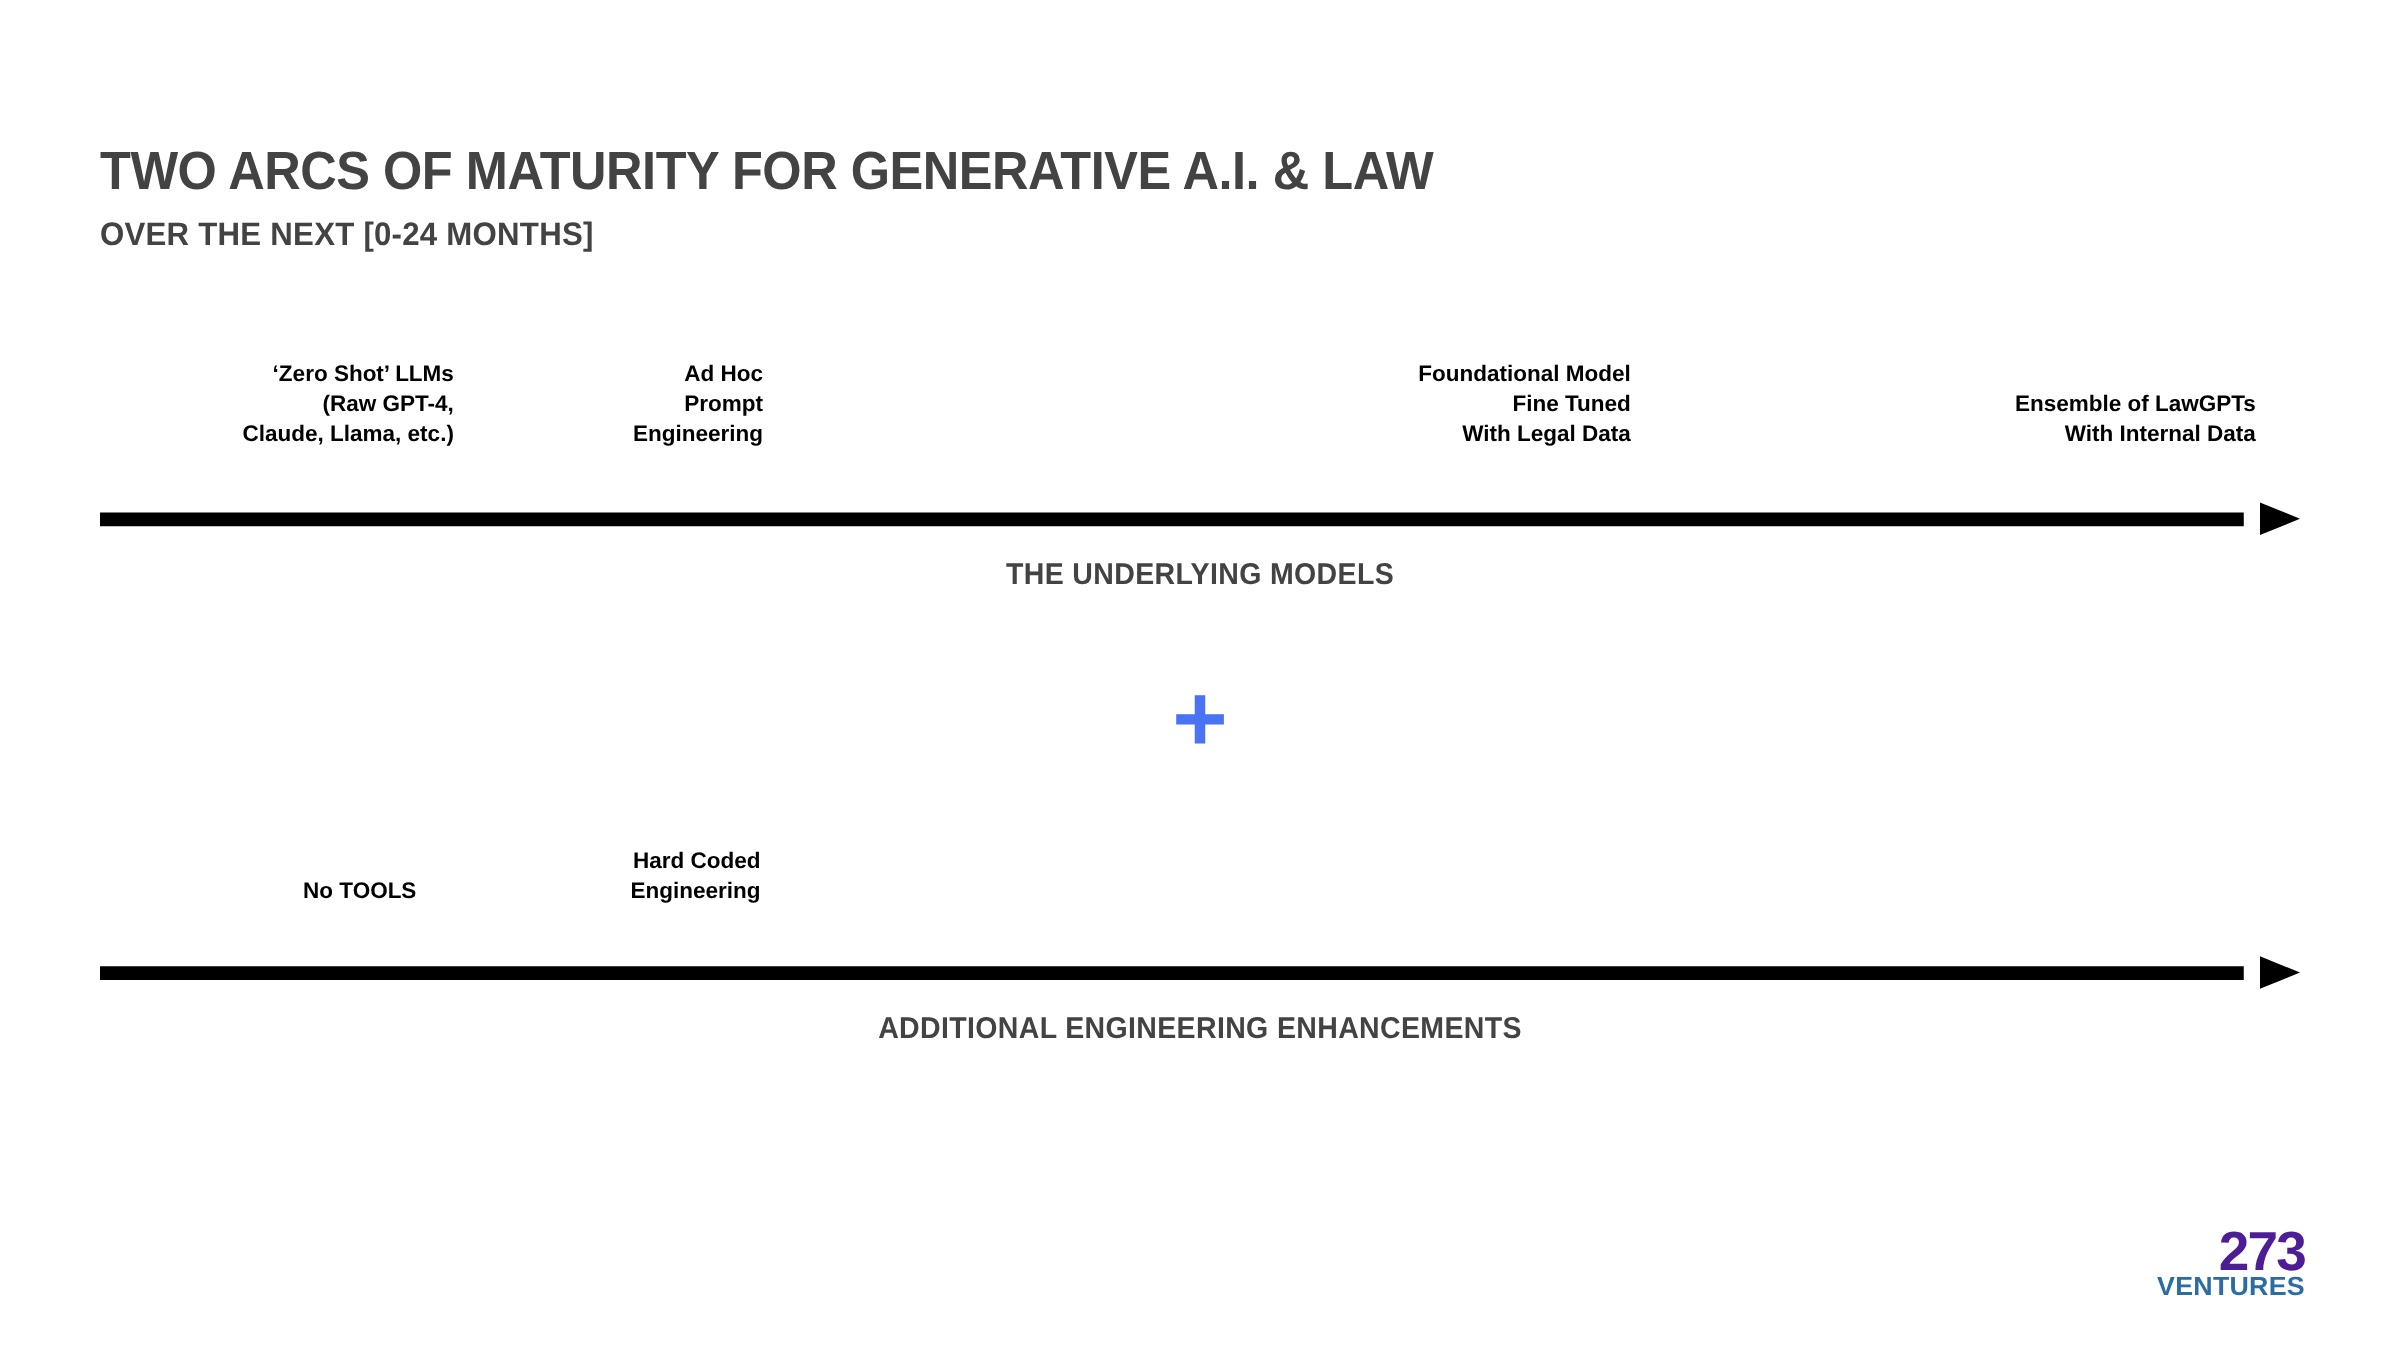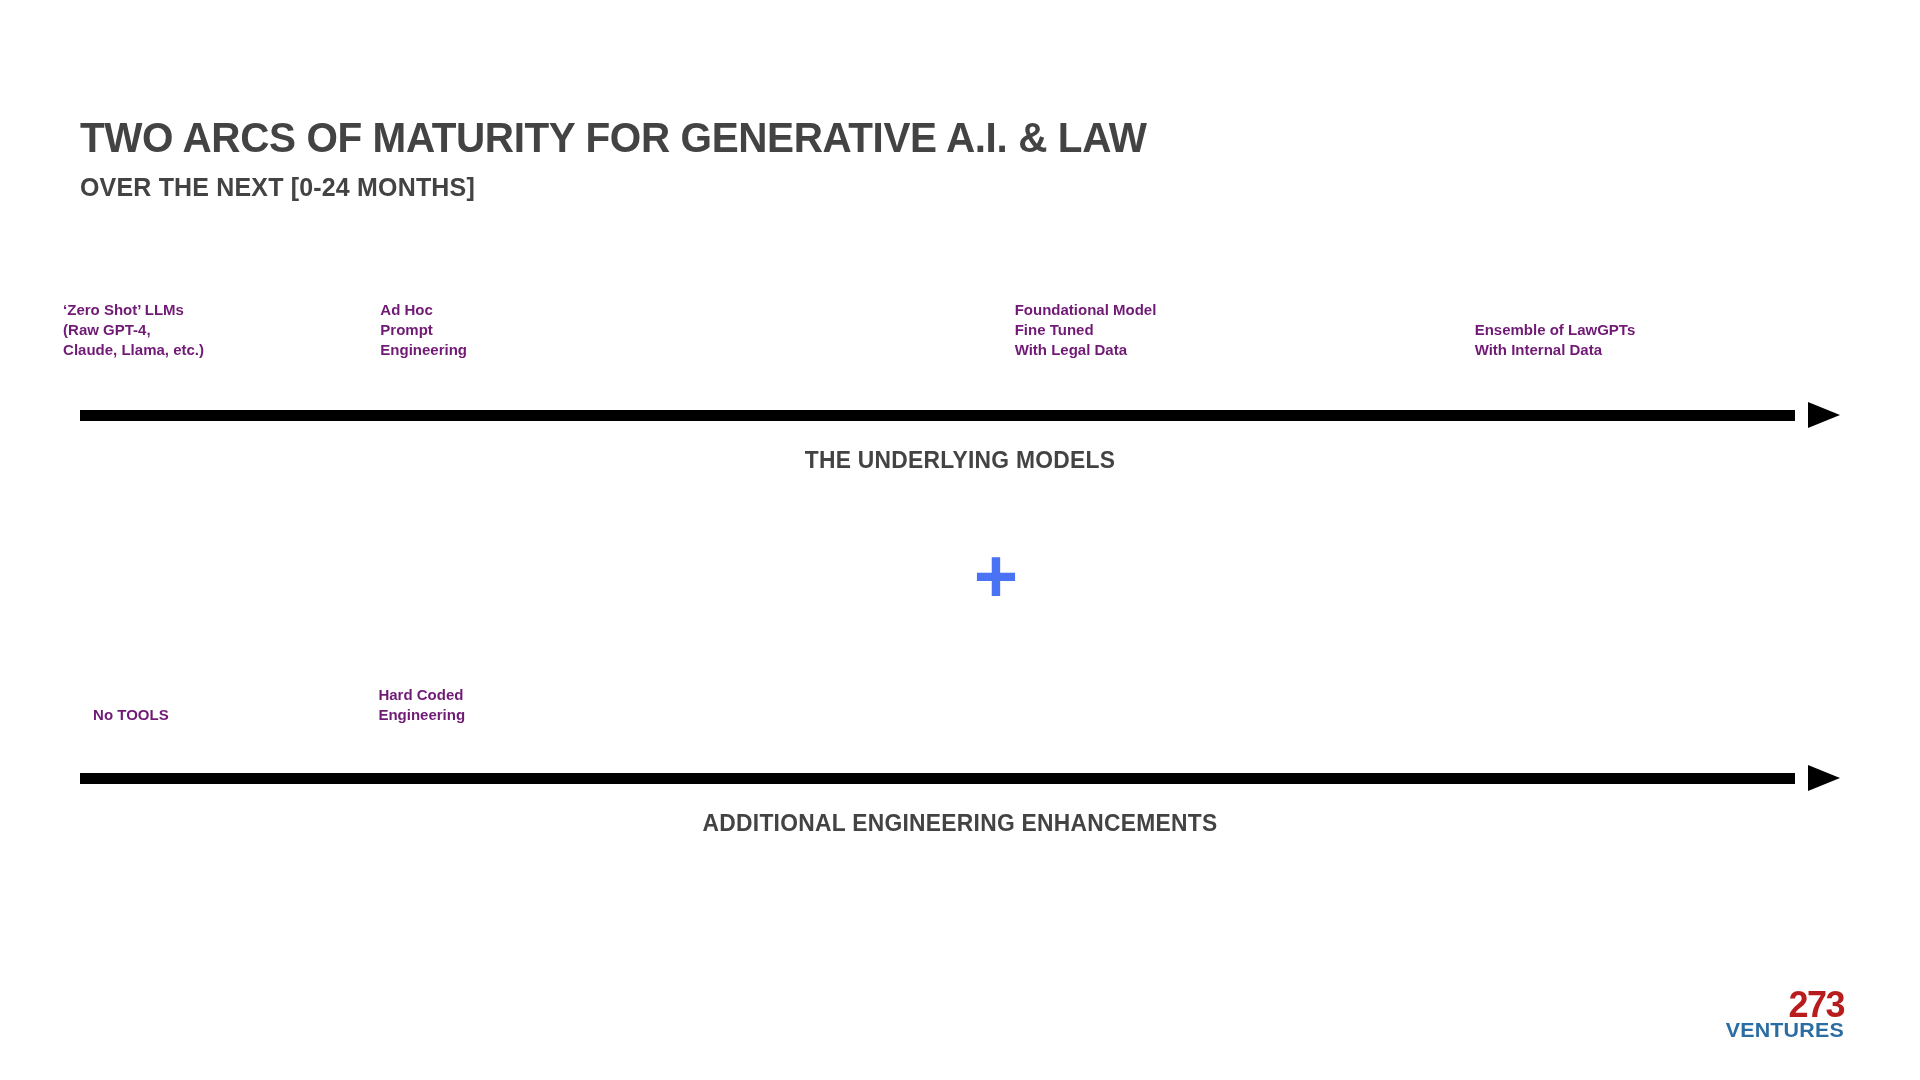--- a/index.html
+++ b/index.html
@@ -12,21 +12,20 @@
     height: 1080px;
     font-family: "Liberation Sans", sans-serif;
     color: #3b3b3b;
     overflow: hidden;
     position: relative;
   }
   .slide {
     position: absolute;
     inset: 0;
     background: #ffffff;
-    padding-left: 36px;
   }
 
   
   .title {
     position: absolute;
     left: 80px;
     top: 113px;
     font-size: 43px;
     font-weight: bold;
     letter-spacing: -0.4px;
@@ -54,25 +53,25 @@
     left: 0;
     width: 1920px;
   }
   .labels {
     position: relative;
     width: 1920px;
     height: 110px;
   }
   .node-label {
     position: absolute;
-    text-align: left;
-    font-size: 15px;
+    text-align: right;
+    font-size: 18px;
     font-weight: bold;
     line-height: 1.33;
-    color: #701a75;
+    color: #000000;
     white-space: pre-line;
     bottom: 0;
   }
 
   
   .arrow-wrap {
     position: absolute;
     left: 80px;
     width: 1760px;
     height: 26px;
@@ -131,24 +130,24 @@
   .kelvin-logo .mark-blue { color: #4a87b8; margin-left: 7px; }
 
   .ventures-logo {
     position: absolute;
     right: 76px;
     bottom: 40px;
     text-align: right;
     line-height: 0.9;
   }
   .ventures-logo .v-num {
-    font-size: 36px;
+    font-size: 44px;
     font-weight: bold;
     letter-spacing: -1.5px;
-    color: #b91c1c;
+    color: #4c1d95;
     display: block;
   }
   .ventures-logo .v-word {
     font-size: 21px;
     font-weight: bold;
     letter-spacing: 0.2px;
     color: #2b6ca3;
     display: block;
     transform: scaleX(1.02);
     transform-origin: right top;

